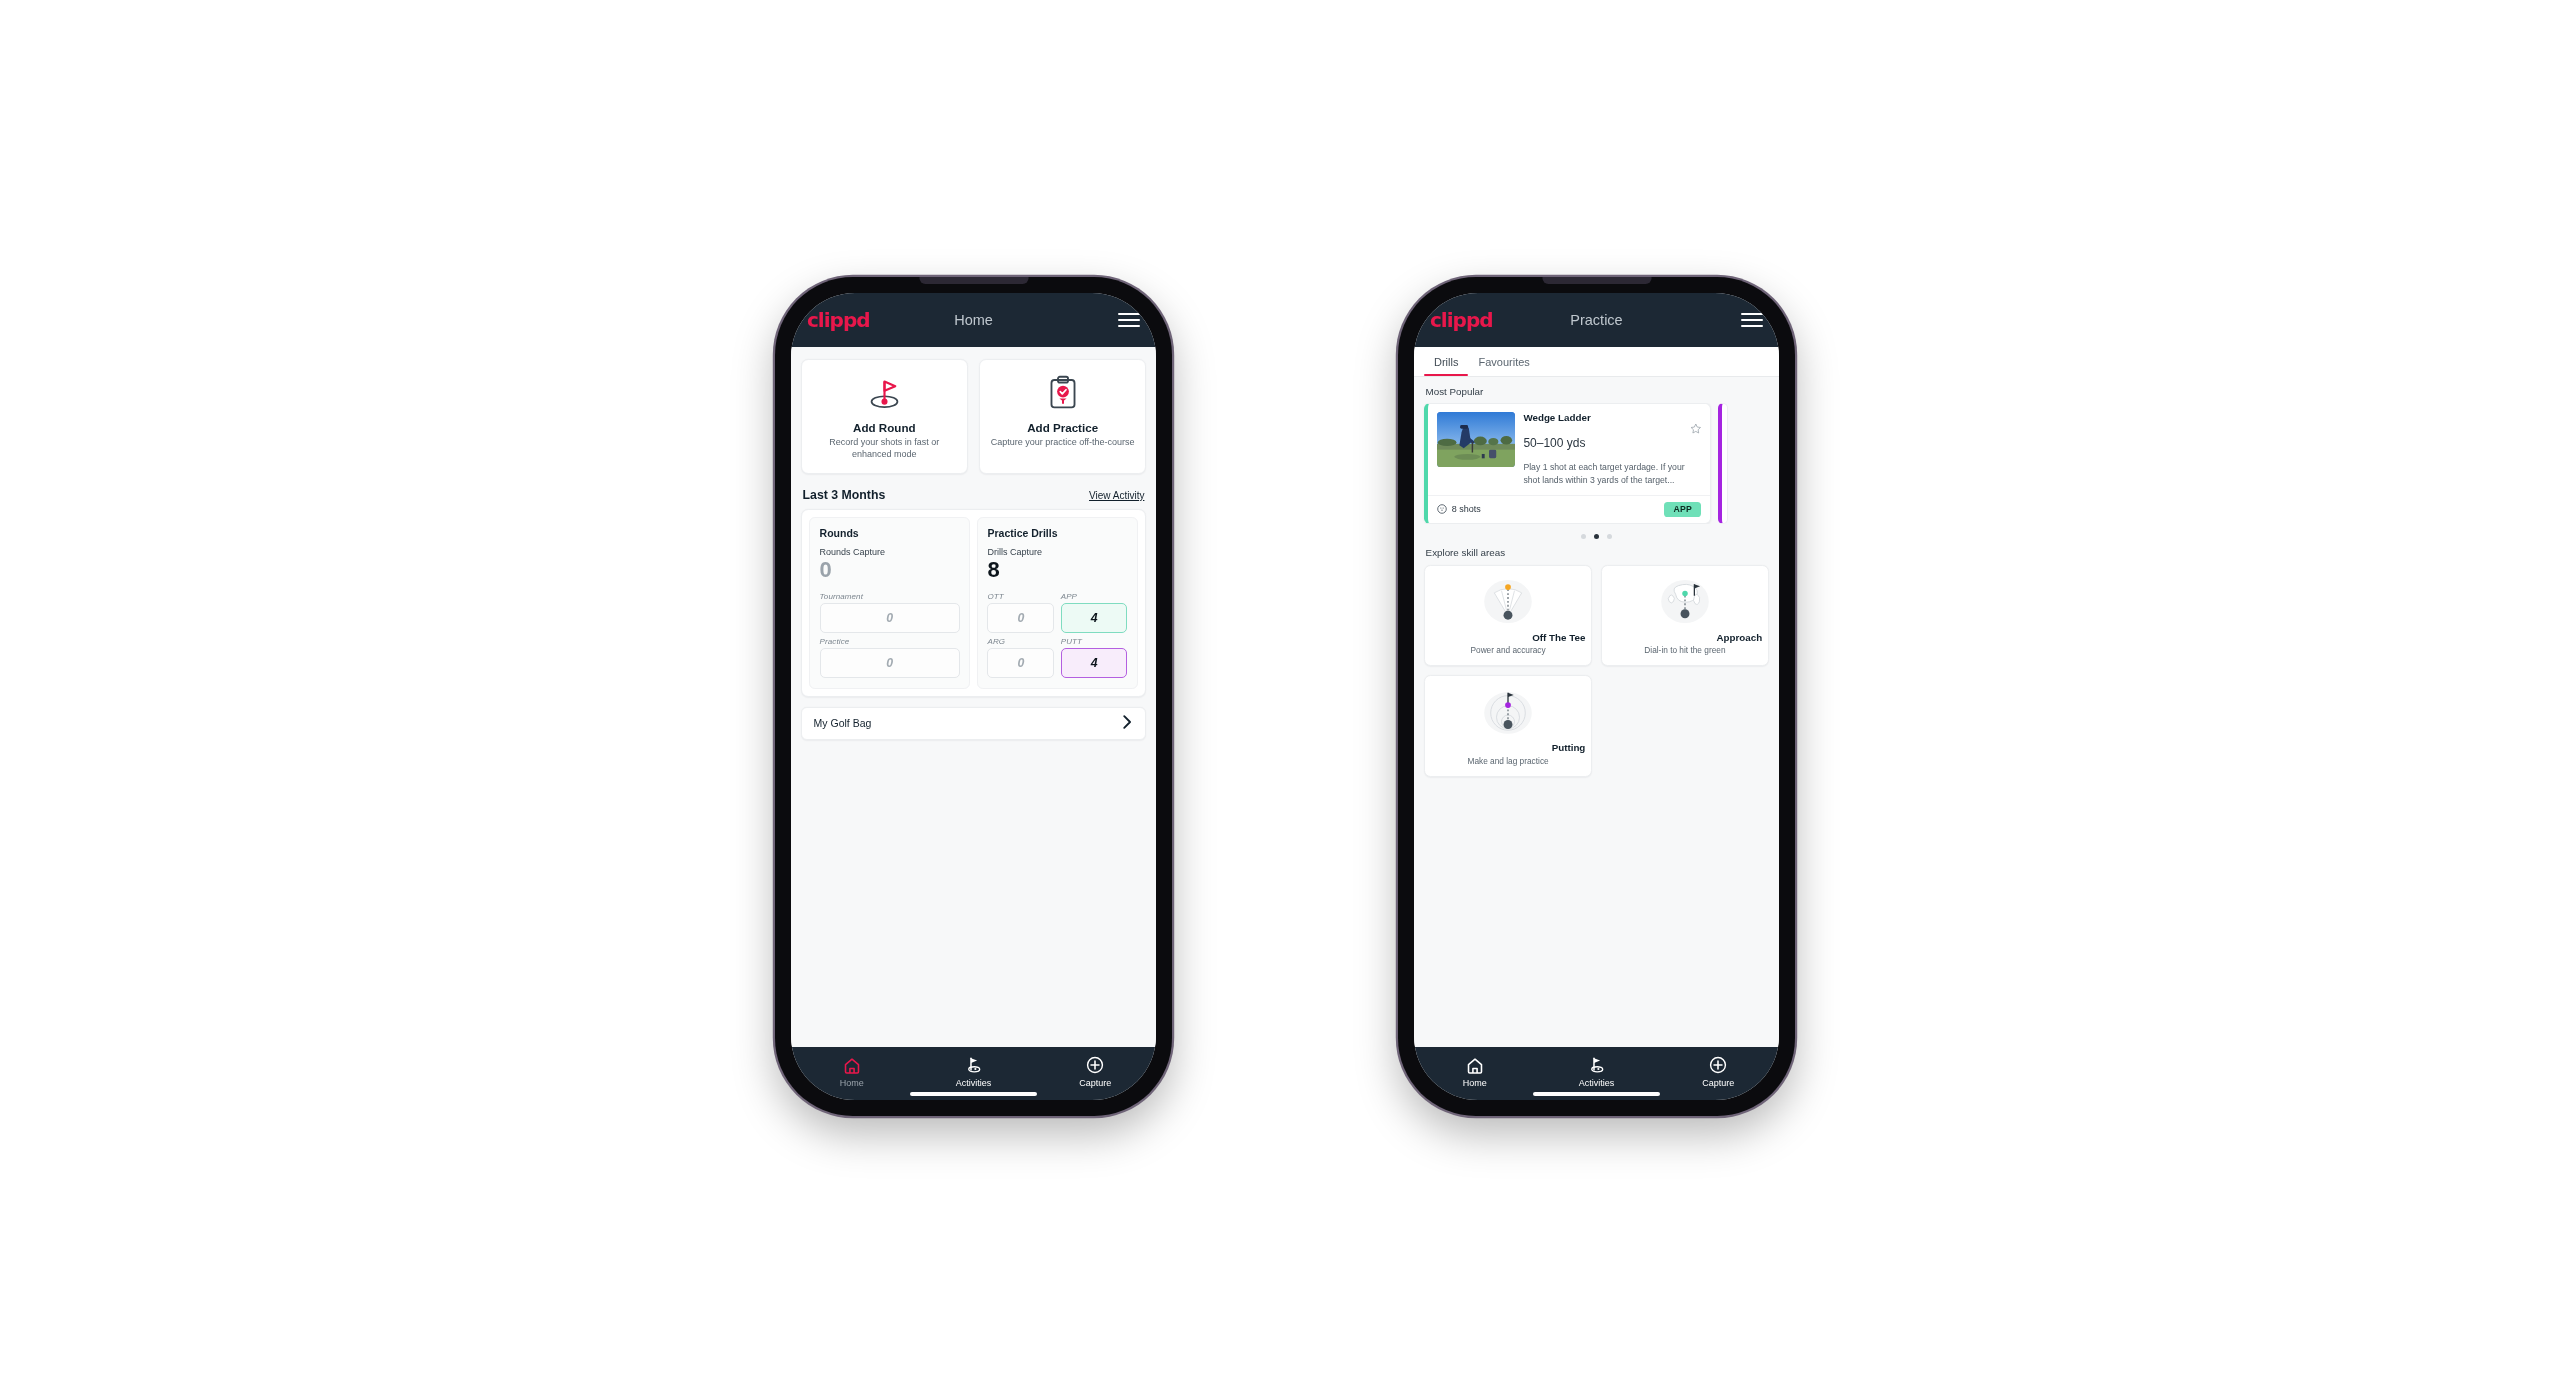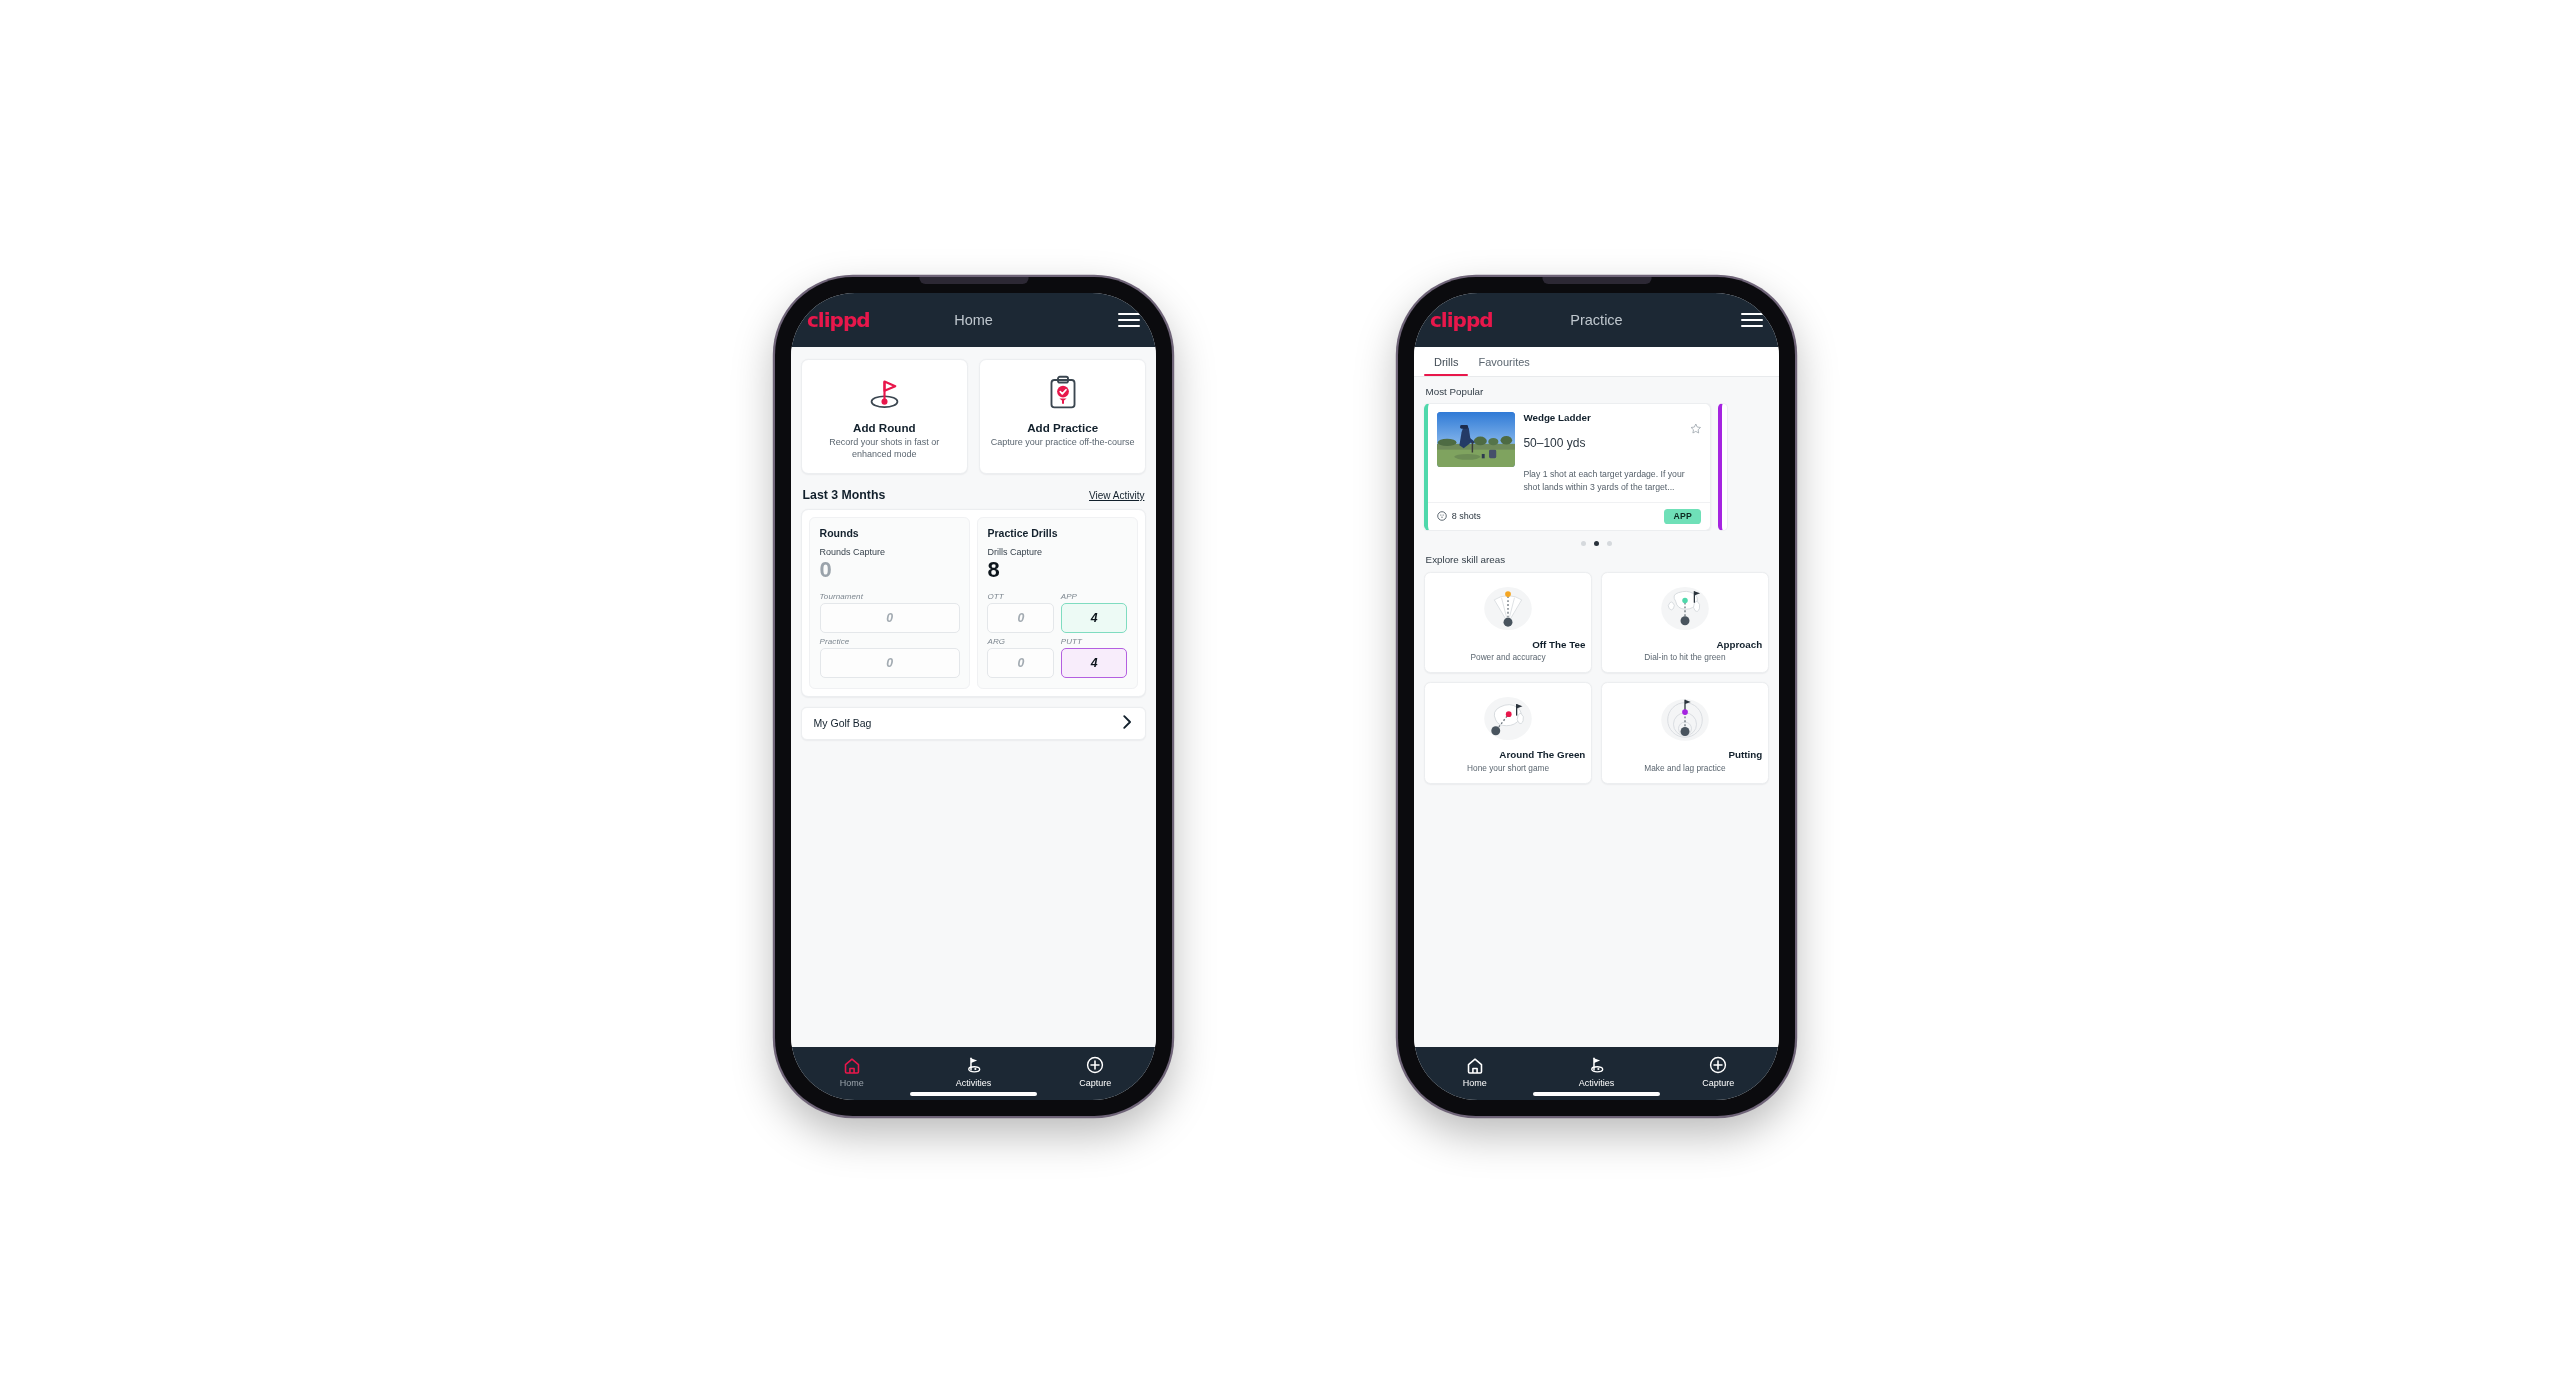--- a/index.html
+++ b/index.html
@@ -179,21 +179,21 @@
   .drill-top { display: flex; padding: 8px 8.7px 8.7px; gap: 8.7px; }
   .drill-thumb {
     width: 78px; height: 55px; flex: 0 0 auto; border-radius: 3.6px; overflow: hidden;
     position: relative; background: #5b86d8;
   }
   .drill-meta { flex: 1; min-width: 0; }
   .drill-title-row { display: flex; align-items: flex-start; flex-direction: column; }
   .drill-title { font-size: 9.8px; font-weight: 700; color: #12202c; }
   .drill-star { margin-left: auto; }
   .drill-yds { font-size: 12px; color: #2b3640; margin-top: 0; }
-  .drill-desc { font-size: 8.7px; color: #56616b; line-height: 1.42; margin-top: 18px; }
+  .drill-desc { font-size: 8.7px; color: #56616b; line-height: 1.42; margin-top: 11px; }
   .drill-foot {
     border-top: 0.7px solid #f0f1f3;
     display: flex; align-items: center;
     padding: 5.8px 8.7px; gap: 5px;
   }
   .shots-text { font-size: 9px; color: #2b3640; }
   .chip {
     margin-left: auto; background: #6fe0b8; color: #0d2c22;
     font-size: 8.7px; font-weight: 700; letter-spacing: 0.2px;
     padding: 2.9px 9.4px; border-radius: 3.6px;
@@ -489,36 +489,20 @@
                 <path d="M56 10 L64 13 L56 16 Z" fill="#2a333c"></path>
                 <line x1="43" y1="50" x2="43" y2="24" stroke="#6b747c" stroke-width="1.8" stroke-dasharray="2.6 2.8"></line>
                 <circle cx="43" cy="23" r="3.8" fill="#4fd8ab"></circle>
                 <circle cx="43" cy="51" r="6.2" fill="#49545e"></circle>
               </svg>
             </div>
             <div class="skill-title">Approach</div>
             <div class="skill-sub">Dial-in to hit the green</div>
           </div>
 
-          <div class="skill-card">
-            <div class="skill-ico">
-              <svg width="62" height="49" viewBox="0 0 86 68">
-                <ellipse cx="43" cy="34" rx="33" ry="30" fill="#f4f5f6"></ellipse>
-                <path d="M26 36 q-6 -12 6 -18 q14 -7 24 1 q9 7 3 16 q-6 9 -18 9 q-12 0 -15 -8 z" fill="#fff" stroke="#cfd4d8" stroke-width="1.1"></path>
-                <path d="M61 27 q5 4 3 10 q-2 6 -6 3 q-4 -4 -1 -10 q2 -4 4 -3 z" fill="#fff" stroke="#cfd4d8" stroke-width="1.1"></path>
-                <line x1="55" y1="14" x2="55" y2="30" stroke="#2a333c" stroke-width="1.8"></line>
-                <path d="M55 14 L63 17 L55 20 Z" fill="#2a333c"></path>
-                <line x1="27" y1="50" x2="43" y2="29" stroke="#6b747c" stroke-width="1.8" stroke-dasharray="2.6 2.8"></line>
-                <circle cx="44" cy="28" r="4" fill="#e8174b"></circle>
-                <circle cx="26" cy="51" r="6.2" fill="#49545e"></circle>
-              </svg>
-            </div>
-            <div class="skill-title">Around The Green</div>
-            <div class="skill-sub">Hone your short game</div>
-          </div>
 
           <div class="skill-card">
             <div class="skill-ico">
               <svg width="62" height="49" viewBox="0 0 86 68">
                 <ellipse cx="43" cy="36" rx="33" ry="29" fill="#f4f5f6"></ellipse>
                 <circle cx="43" cy="36" r="24" fill="none" stroke="#d3d7db" stroke-width="1.1"></circle>
                 <circle cx="43" cy="42" r="16" fill="none" stroke="#d3d7db" stroke-width="1.1"></circle>
                 <circle cx="43" cy="48" r="9" fill="none" stroke="#d3d7db" stroke-width="1.1"></circle>
                 <line x1="43" y1="8" x2="43" y2="24" stroke="#2a333c" stroke-width="1.8"></line>
                 <path d="M43 8 L51 11 L43 14 Z" fill="#2a333c"></path>

